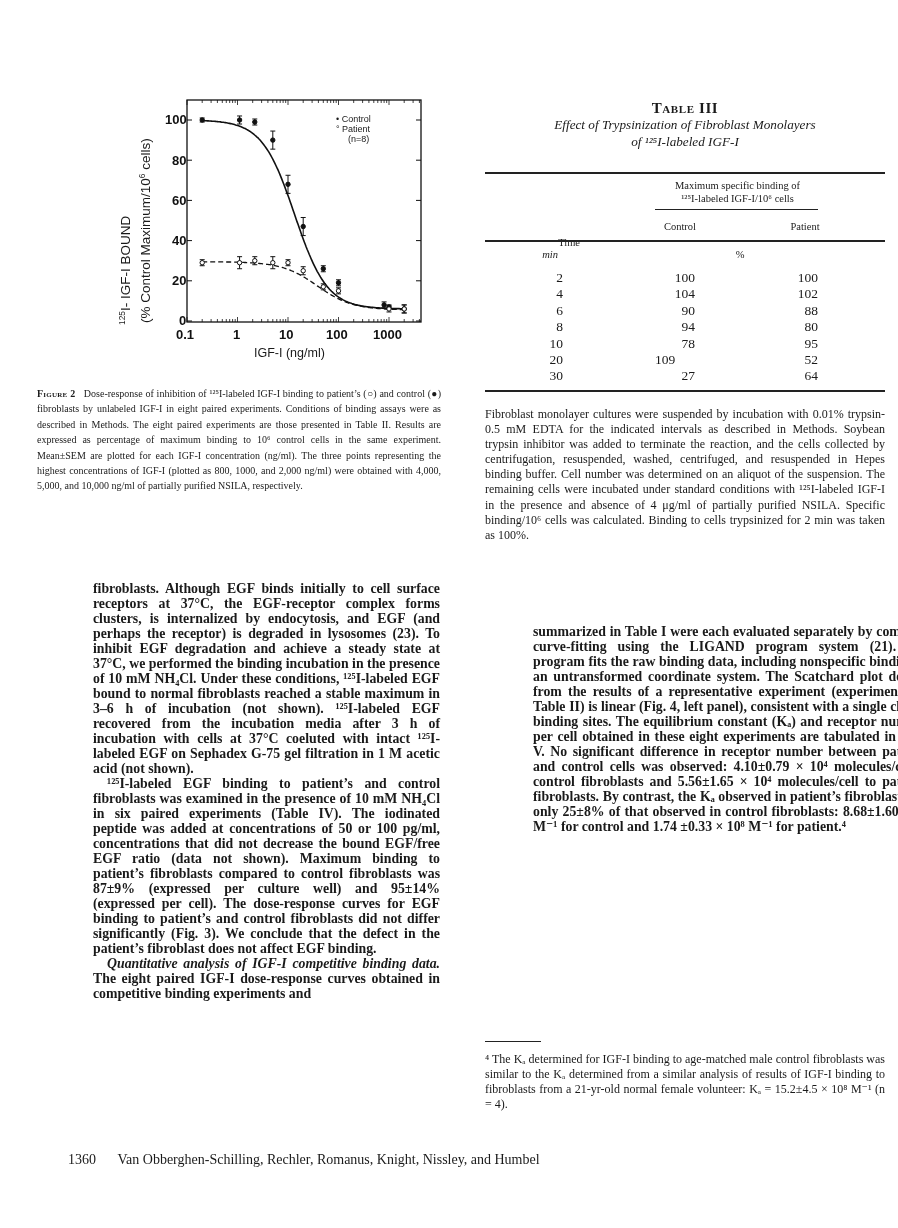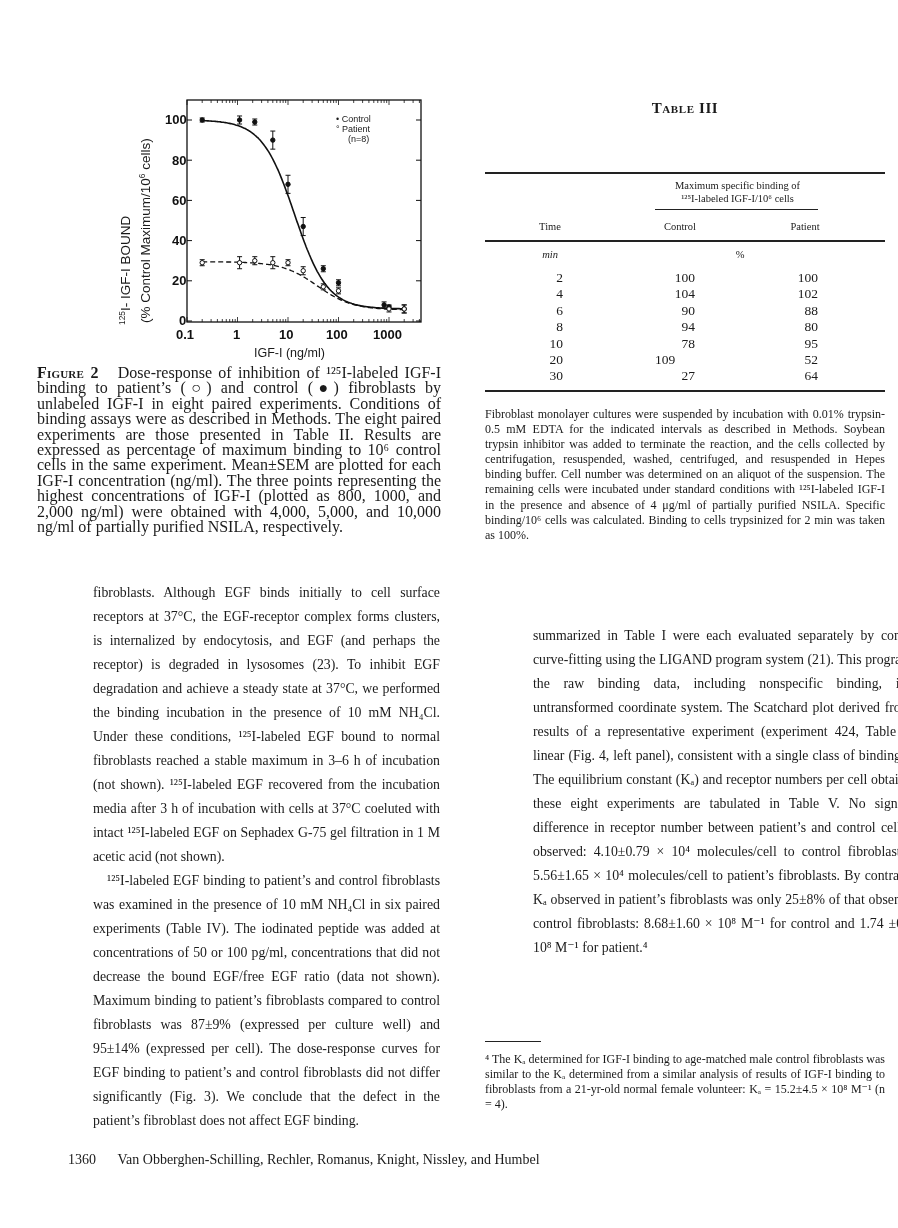--- a/index.html
+++ b/index.html
@@ -12,34 +12,34 @@
     #figure { left: 100px; top: 90px; width: 340px; height: 275px; }
     #figure svg { position: absolute; left: 0; top: 0; }
     .ylabel { position: absolute; font-family: "Liberation Sans", "DejaVu Sans", sans-serif;
               font-size: 13.5px; white-space: nowrap; transform-origin: 0 0; transform: rotate(-90deg); }
     .ticklbl { position: absolute; font-family: "Liberation Sans", "DejaVu Sans", sans-serif;
                font-size: 13px; font-weight: bold; color: #111; }
     .xtitle { position: absolute; font-family: "Liberation Sans", "DejaVu Sans", sans-serif; font-size: 12.5px; }
     .legend { position: absolute; font-family: "Liberation Sans", "DejaVu Sans", sans-serif; font-size: 9px; line-height: 10px; }
 
     
-    #caption { left: 37px; top: 365px; width: 404px; font-size: 16px; line-height: 15.4px; text-align: justify; }
+    #caption { left: 37px; top: 386px; width: 404px; font-size: 10px; line-height: 15.4px; text-align: justify; }
     #caption .fig-label { font-variant: small-caps; font-weight: bold; letter-spacing: 0.2px; }
 
     
     #table3 { left: 485px; top: 100px; width: 400px; }
     .tbl-title { text-align: center; font-size: 15px; font-weight: bold; font-variant: small-caps; letter-spacing: 0.6px; }
     .tbl-sub { text-align: center; font-style: italic; font-size: 13.2px; line-height: 16.5px; }
     .rule { position: absolute; background: #222; }
     .tcell { position: absolute; font-size: 13.5px; }
     .thead { position: absolute; font-size: 10.5px; text-align: center; }
     .tnote { left: 485px; top: 407px; width: 400px; font-size: 12px; line-height: 15.1px; text-align: justify; }
 
     
-    .col { font-size: 13.8px; line-height: 24px; text-align: justify; }
+    .col { font-size: 13.8px; line-height: 15px; text-align: justify; font-weight: bold; }
     .col p { margin: 0; }
     .indent { text-indent: 14px; }
     #col-left { left: 93px; top: 581px; width: 347px; }
     #col-right { left: 485px; top: 624px; width: 400px; margin-left: 48px; }
     .footnote-rule { left: 485px; top: 1041px; width: 56px; height: 1px; background: #222; }
     #footnote { left: 485px; top: 1052px; width: 400px; font-size: 12px; line-height: 15px; text-align: justify; }
     #footer { left: 68px; top: 1152px; font-size: 14px; }
     #footer .authors { margin-left: 18px; }
   </style>
 </head>
@@ -304,29 +304,31 @@
   </div>
 </div>
 
 <div id="caption" class="abs">
   <span class="fig-label">Figure 2</span>&nbsp;&nbsp;
   <span>Dose-response of inhibition of ¹²⁵I-labeled IGF-I binding to patient’s (○) and control (●) fibroblasts by unlabeled IGF-I in eight paired experiments. Conditions of binding assays were as described in Methods. The eight paired experiments are those presented in Table II. Results are expressed as percentage of maximum binding to 10⁶ control cells in the same experiment. Mean±SEM are plotted for each IGF-I concentration (ng/ml). The three points representing the highest concentrations of IGF-I (plotted as 800, 1000, and 2,000 ng/ml) were obtained with 4,000, 5,000, and 10,000 ng/ml of partially purified NSILA, respectively.</span>
 </div>
 
 <div id="table3" class="abs">
   <div class="tbl-title">Table III</div>
+  <div class="tbl-sub">Effect of Trypsinization of Fibroblast Monolayers</div>
+  <div class="tbl-sub">of ¹²⁵I-labeled IGF-I</div>
 </div>
 
 <div class="rule abs" style="left:485px; top:172px; width:400px; height:2px;"></div>
 <div class="thead" style="left:650px; top:179px; width:175px; line-height:13px;">
   <div>Maximum specific binding of</div>
   <div>¹²⁵I-labeled IGF-I/10⁶ cells</div>
 </div>
 <div class="rule abs" style="left:655px; top:209px; width:163px; height:1px;"></div>
-<div class="thead" style="left:520px; top:221px; width:60px;">Time</div>
+<div class="thead" style="left:520px; top:237px; width:60px;text-align:right;">Time</div>
 <div class="thead" style="left:650px; top:221px; width:60px;">Control</div>
 <div class="thead" style="left:775px; top:221px; width:60px;">Patient</div>
 <div class="rule abs" style="left:485px; top:240px; width:400px; height:1.5px;"></div>
 <div class="thead" style="left:520px; top:249px; width:60px; font-style:italic;">min</div>
 <div class="thead" style="left:710px; top:249px; width:60px;">%</div>
 
 <div id="table-rows">
     <div>
       <div class="tcell" style="left: 525px; top: 270px; width: 38px; text-align: right;">2</div>
       <div class="tcell" style="left: 655px; top: 270px; width: 40px; text-align: right;">100</div>
@@ -364,20 +366,21 @@
     </div>
   </div>
 
 <div class="rule abs" style="left:485px; top:390px; width:400px; height:2px;"></div>
 
 <div class="abs tnote">Fibroblast monolayer cultures were suspended by incubation with 0.01% trypsin-0.5 mM EDTA for the indicated intervals as described in Methods. Soybean trypsin inhibitor was added to terminate the reaction, and the cells collected by centrifugation, resuspended, washed, centrifuged, and resuspended in Hepes binding buffer. Cell number was determined on an aliquot of the suspension. The remaining cells were incubated under standard conditions with ¹²⁵I-labeled IGF-I in the presence and absence of 4 μg/ml of partially purified NSILA. Specific binding/10⁶ cells was calculated. Binding to cells trypsinized for 2 min was taken as 100%.</div>
 
 <div id="col-left" class="abs col">
   <p>fibroblasts. Although EGF binds initially to cell surface receptors at 37°C, the EGF-receptor complex forms clusters, is internalized by endocytosis, and EGF (and perhaps the receptor) is degraded in lysosomes (23). To inhibit EGF degradation and achieve a steady state at 37°C, we performed the binding incubation in the presence of 10 mM NH₄Cl. Under these conditions, ¹²⁵I-labeled EGF bound to normal fibroblasts reached a stable maximum in 3–6 h of incubation (not shown). ¹²⁵I-labeled EGF recovered from the incubation media after 3 h of incubation with cells at 37°C coeluted with intact ¹²⁵I-labeled EGF on Sephadex G-75 gel filtration in 1 M acetic acid (not shown).</p>
   <p class="indent">¹²⁵I-labeled EGF binding to patient’s and control fibroblasts was examined in the presence of 10 mM NH₄Cl in six paired experiments (Table IV). The iodinated peptide was added at concentrations of 50 or 100 pg/ml, concentrations that did not decrease the bound EGF/free EGF ratio (data not shown). Maximum binding to patient’s fibroblasts compared to control fibroblasts was 87±9% (expressed per culture well) and 95±14% (expressed per cell). The dose-response curves for EGF binding to patient’s and control fibroblasts did not differ significantly (Fig. 3). We conclude that the defect in the patient’s fibroblast does not affect EGF binding.</p>
+  <p class="indent"><i>Quantitative analysis of IGF-I competitive binding data.</i><span> The eight paired IGF-I dose-response curves obtained in competitive binding experiments and</span></p>
 </div>
 
 <div id="col-right" class="abs col">
   <p>summarized in Table I were each evaluated separately by computer curve-fitting using the LIGAND program system (21). This program fits the raw binding data, including nonspecific binding, in an untransformed coordinate system. The Scatchard plot derived from the results of a representative experiment (experiment 424, Table II) is linear (Fig. 4, left panel), consistent with a single class of binding sites. The equilibrium constant (Kₐ) and receptor numbers per cell obtained in these eight experiments are tabulated in Table V. No significant difference in receptor number between patient’s and control cells was observed: 4.10±0.79 × 10⁴ molecules/cell to control fibroblasts and 5.56±1.65 × 10⁴ molecules/cell to patient’s fibroblasts. By contrast, the Kₐ observed in patient’s fibroblasts was only 25±8% of that observed in control fibroblasts: 8.68±1.60 × 10⁸ M⁻¹ for control and 1.74 ±0.33 × 10⁸ M⁻¹ for patient.⁴</p>
 </div>
 
 <div class="abs footnote-rule"></div>
 <div id="footnote" class="abs">⁴ The Kₐ determined for IGF-I binding to age-matched male control fibroblasts was similar to the Kₐ determined from a similar analysis of results of IGF-I binding to fibroblasts from a 21-yr-old normal female volunteer: Kₐ = 15.2±4.5 × 10⁸ M⁻¹ (n = 4).</div>
 
 <div id="footer" class="abs">

